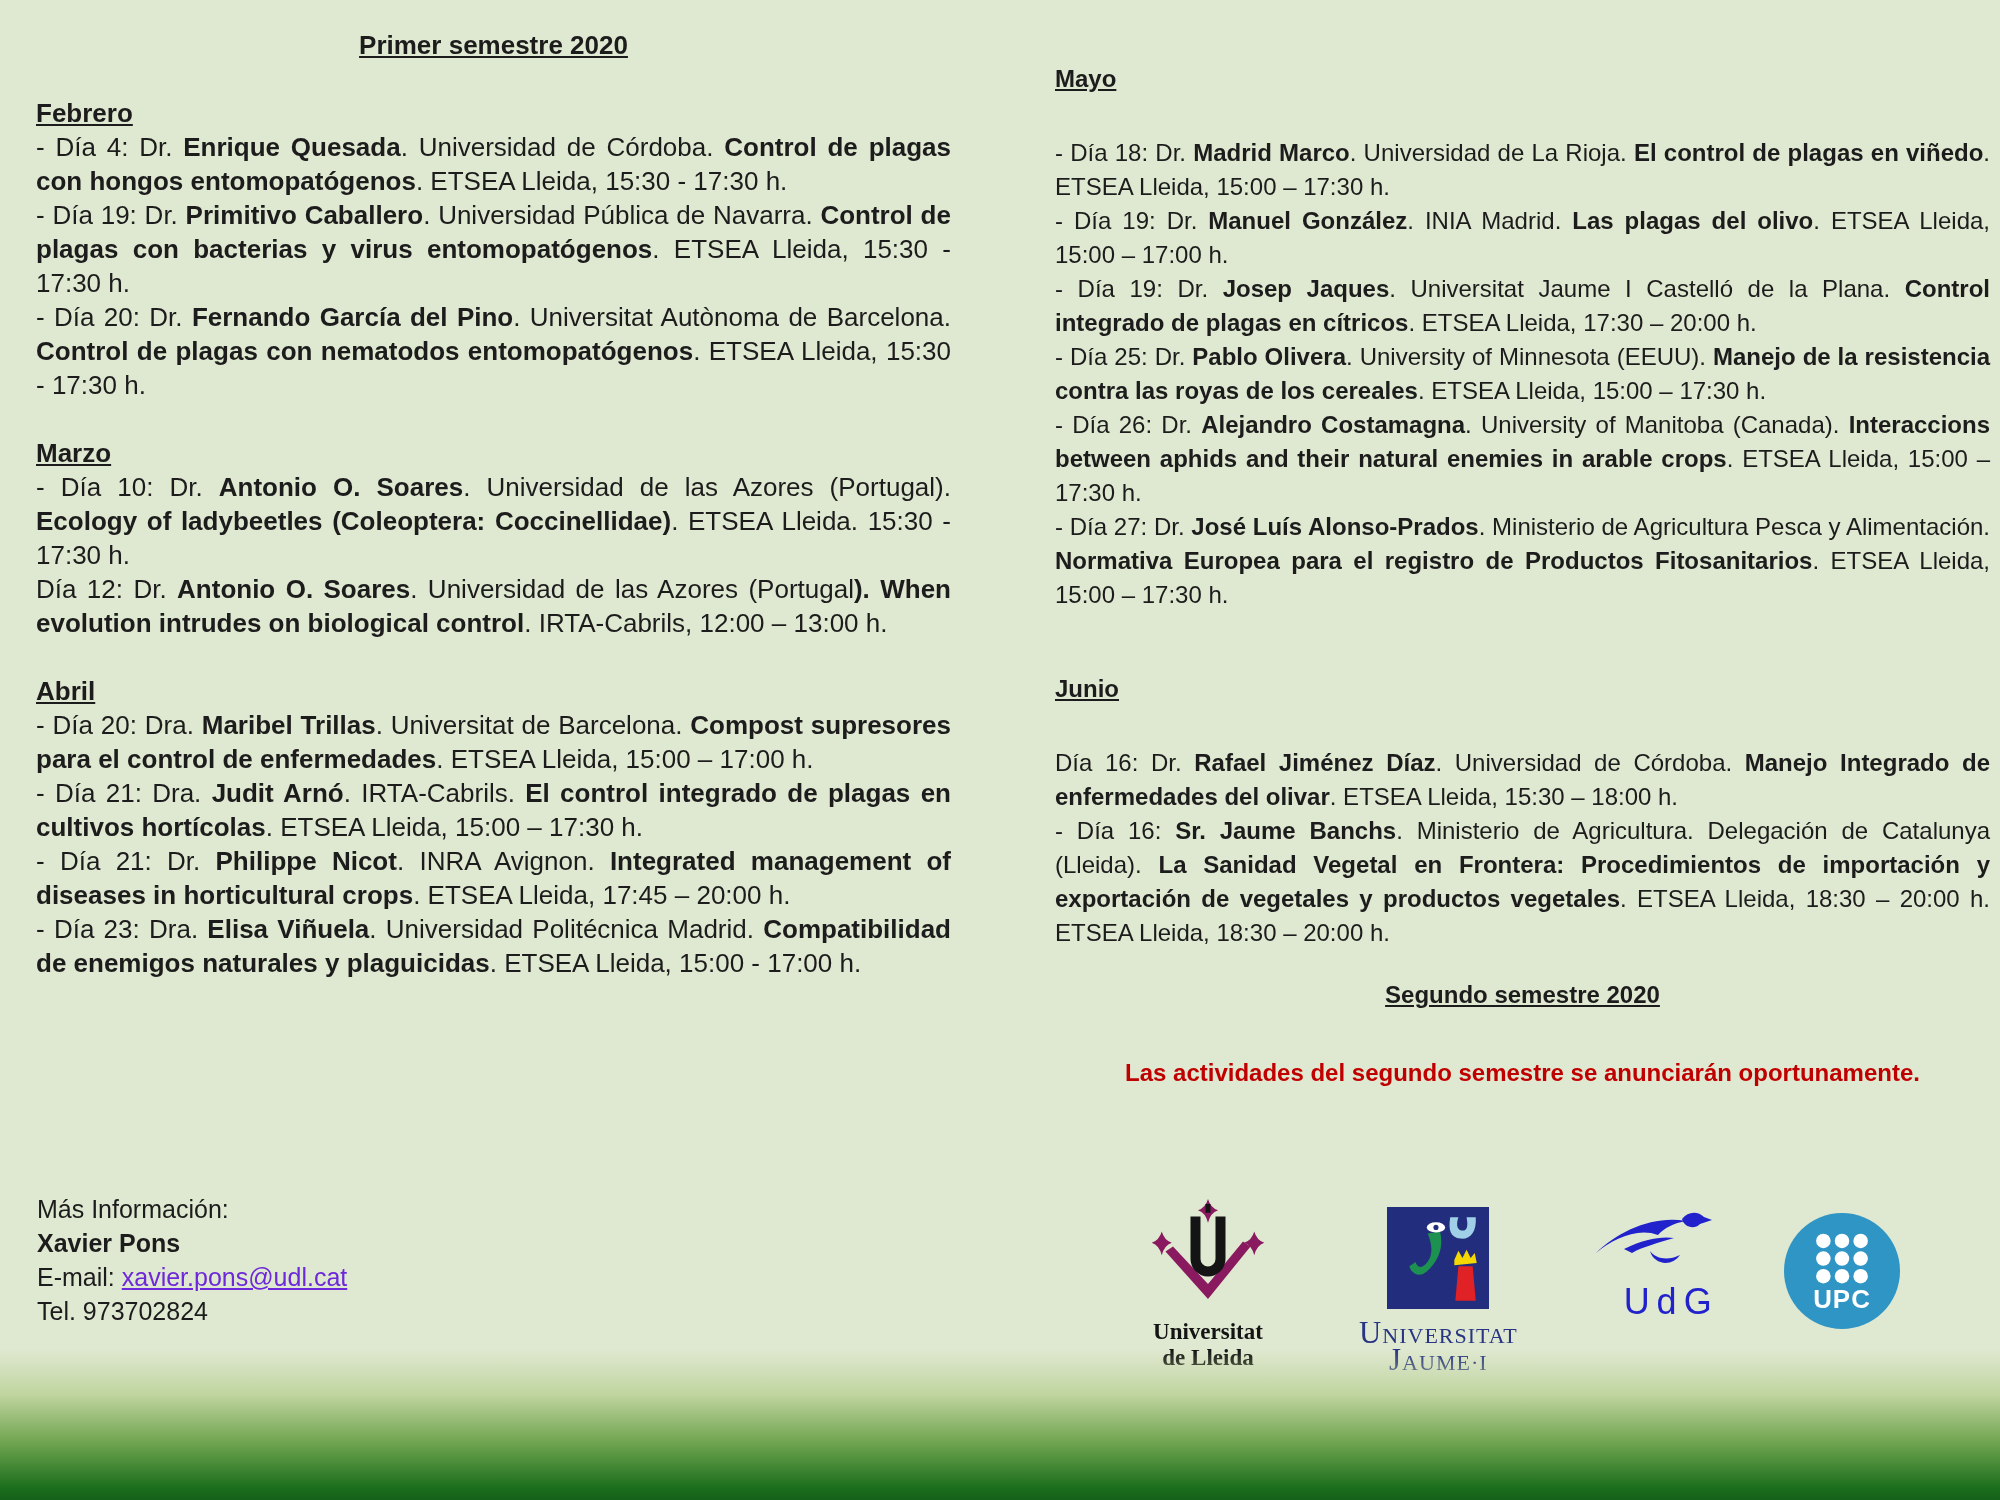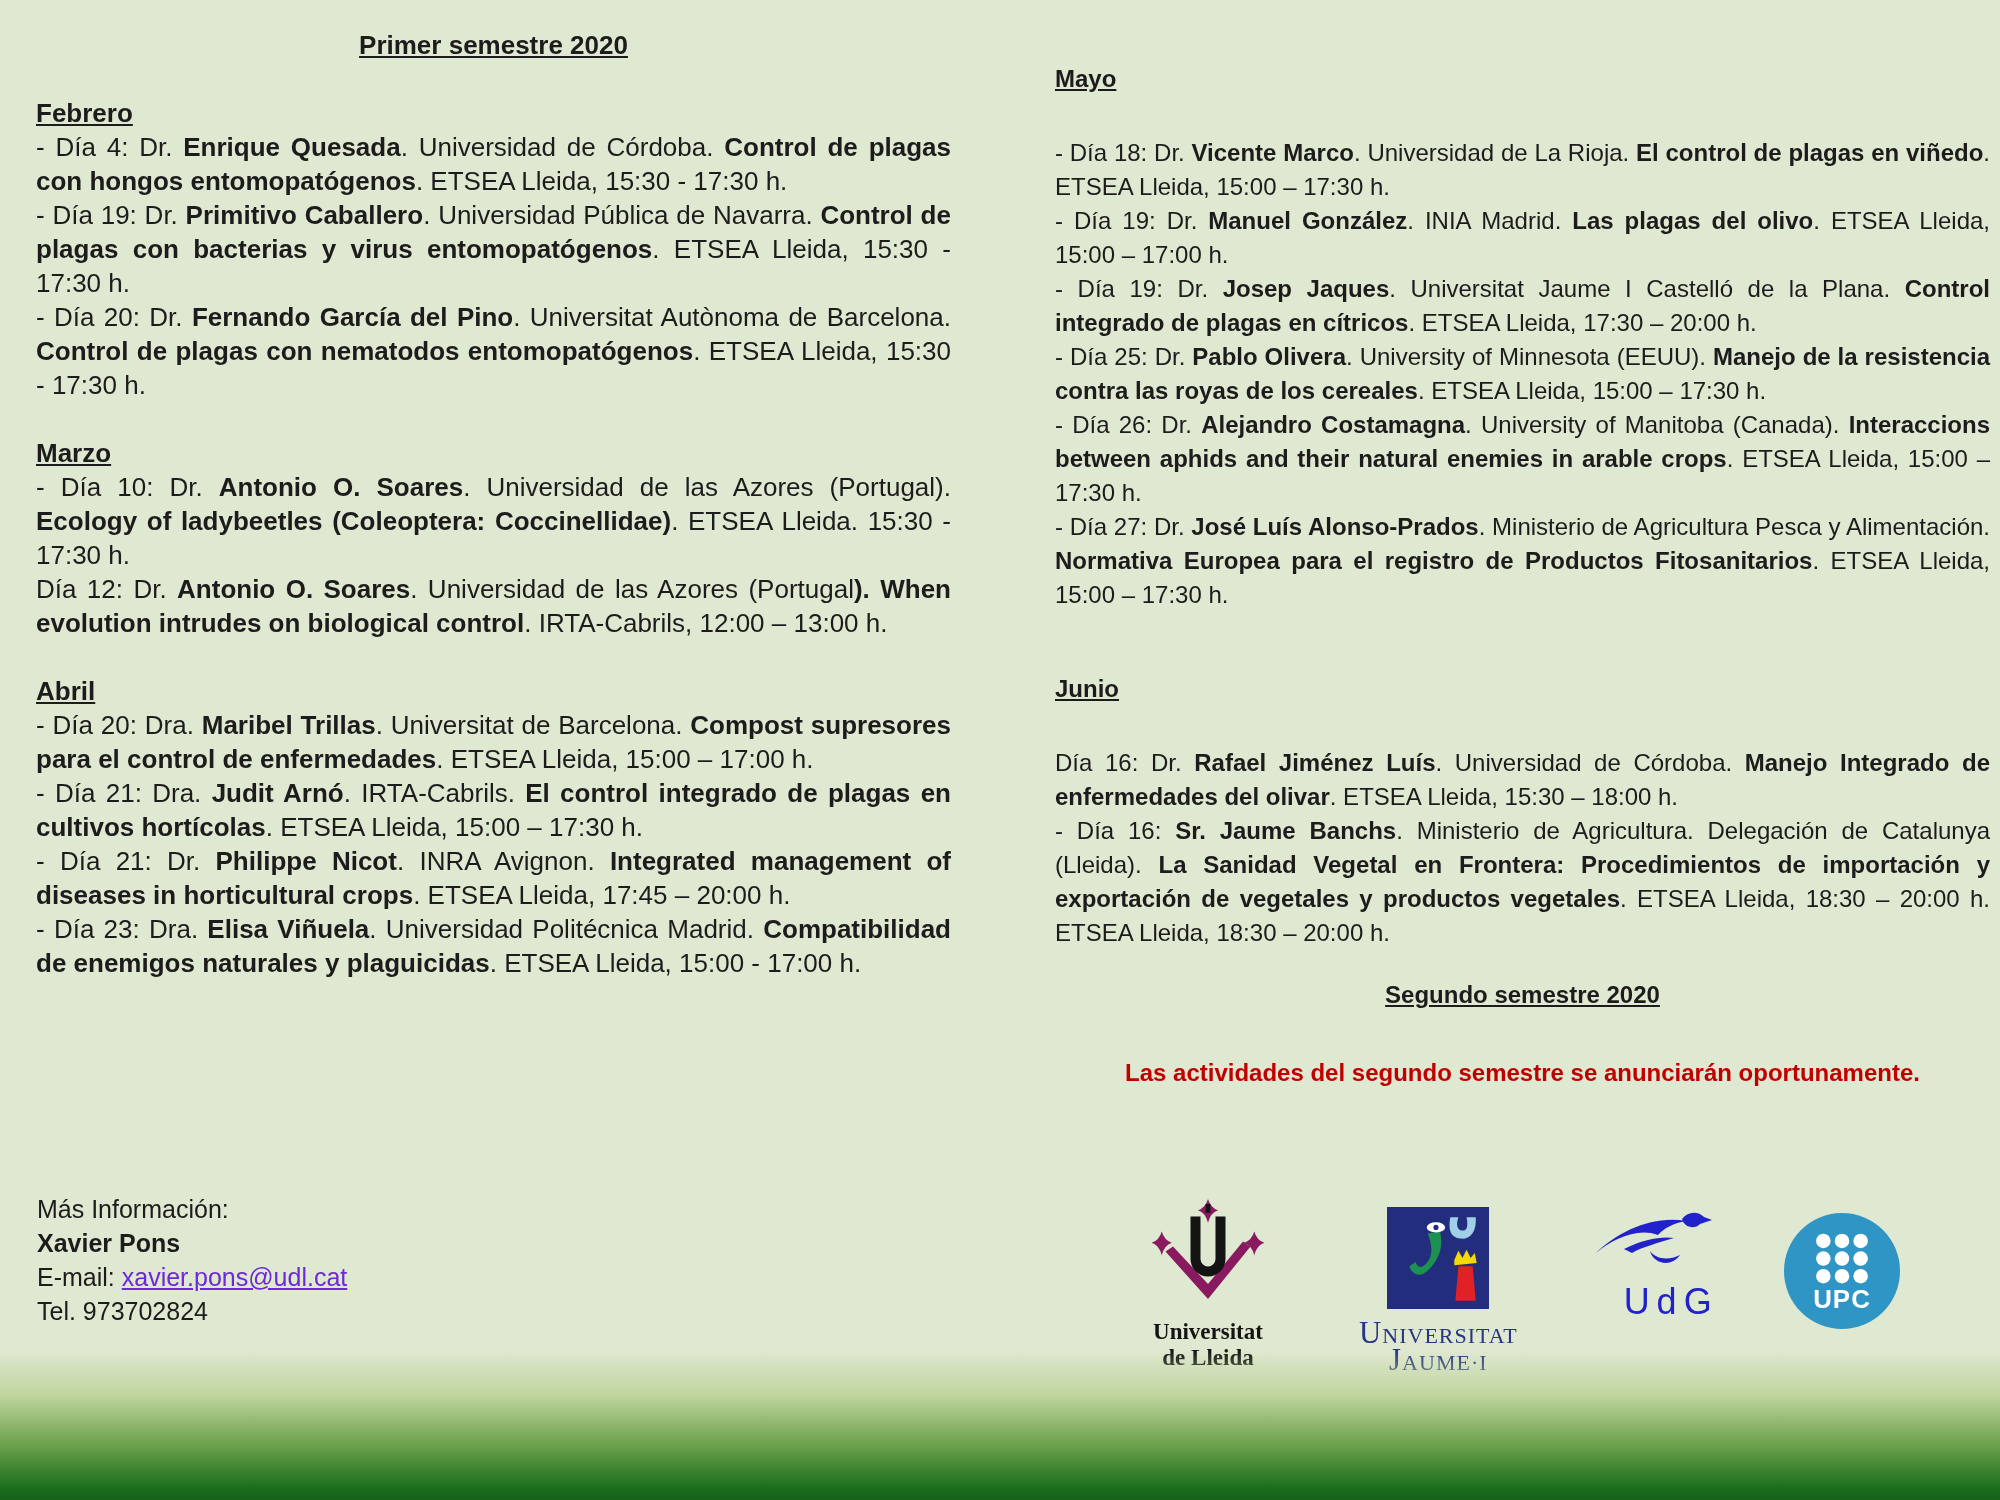--- a/index.html
+++ b/index.html
@@ -74,30 +74,30 @@
             <p class="item"><span>- Día 21: Dr. </span><span class="b">Philippe Nicot</span><span>. INRA Avignon. </span><span class="b">Integrated management of diseases in horticultural crops</span><span>. ETSEA Lleida, 17:45 – 20:00 h.</span></p>
             <p class="item"><span>- Día 23: Dra. </span><span class="b">Elisa Viñuela</span><span>. Universidad Politécnica Madrid. </span><span class="b">Compatibilidad de enemigos naturales y plaguicidas</span><span>. ETSEA Lleida, 15:00 - 17:00 h.</span></p>
           </section>
         </div>
     </div>
 
     <div class="col col-right">
       <div id="right-sections">
           <section class="section">
             <div class="section-heading"><span class="u">Mayo</span></div>
-            <p class="item"><span>- Día 18: Dr. </span><span class="b">Vicente Marco</span><span>. Universidad de La Rioja.  </span><span class="b">El control de plagas en viñedo</span><span>. ETSEA Lleida, 15:00 – 17:30 h.</span></p>
+            <p class="item"><span>- Día 18: Dr. </span><span class="b">Madrid Marco</span><span>. Universidad de La Rioja.  </span><span class="b">El control de plagas en viñedo</span><span>. ETSEA Lleida, 15:00 – 17:30 h.</span></p>
             <p class="item"><span>- Día 19: Dr. </span><span class="b">Manuel González</span><span>. INIA Madrid. </span><span class="b">Las plagas del olivo</span><span>. ETSEA Lleida, 15:00 – 17:00 h.</span></p>
             <p class="item"><span>- Día 19: Dr. </span><span class="b">Josep Jaques</span><span>. Universitat Jaume I  Castelló de la Plana. </span><span class="b">Control integrado de plagas en cítricos</span><span>. ETSEA Lleida, 17:30 – 20:00 h.</span></p>
             <p class="item"><span>- Día 25: Dr. </span><span class="b">Pablo Olivera</span><span>. University of Minnesota (EEUU). </span><span class="b">Manejo de la resistencia contra las royas de los cereales</span><span>. ETSEA Lleida, 15:00 – 17:30 h.</span></p>
             <p class="item"><span>- Día 26: Dr. </span><span class="b">Alejandro Costamagna</span><span>. University of Manitoba (Canada). </span><span class="b">Interaccions between aphids and their natural enemies in arable crops</span><span>. ETSEA Lleida, 15:00 – 17:30 h.</span></p>
             <p class="item"><span>- Día 27: Dr. </span><span class="b">José Luís Alonso-Prados</span><span>. Ministerio de Agricultura Pesca y Alimentación.  </span><span class="b">Normativa Europea para el registro de Productos Fitosanitarios</span><span>. ETSEA Lleida, 15:00 – 17:30 h.</span></p>
           </section>
           <section class="section">
             <div class="section-heading"><span class="u">Junio</span></div>
-            <p class="item"><span>Día 16: Dr.  </span><span class="b">Rafael Jiménez Luís</span><span>. Universidad de Córdoba. </span><span class="b">Manejo Integrado de enfermedades del olivar</span><span>. ETSEA Lleida, 15:30 – 18:00 h.</span></p>
+            <p class="item"><span>Día 16: Dr.  </span><span class="b">Rafael Jiménez Díaz</span><span>. Universidad de Córdoba. </span><span class="b">Manejo Integrado de enfermedades del olivar</span><span>. ETSEA Lleida, 15:30 – 18:00 h.</span></p>
             <p class="item"><span>- Día 16: </span><span class="b">Sr. Jaume Banchs</span><span>. Ministerio de Agricultura. Delegación de Catalunya (Lleida). </span><span class="b">La Sanidad Vegetal en Frontera: Procedimientos de importación y exportación de vegetales y productos vegetales</span><span>. ETSEA Lleida, 18:30 – 20:00 h. ETSEA Lleida, 18:30 – 20:00 h.</span></p>
           </section>
         </div>
       <div class="doc-title second-heading">
         <span class="u">Segundo semestre 2020</span>
       </div>
       <p class="notice">Las actividades del segundo semestre se anunciarán oportunamente.</p>
     </div>
 
   </div>

